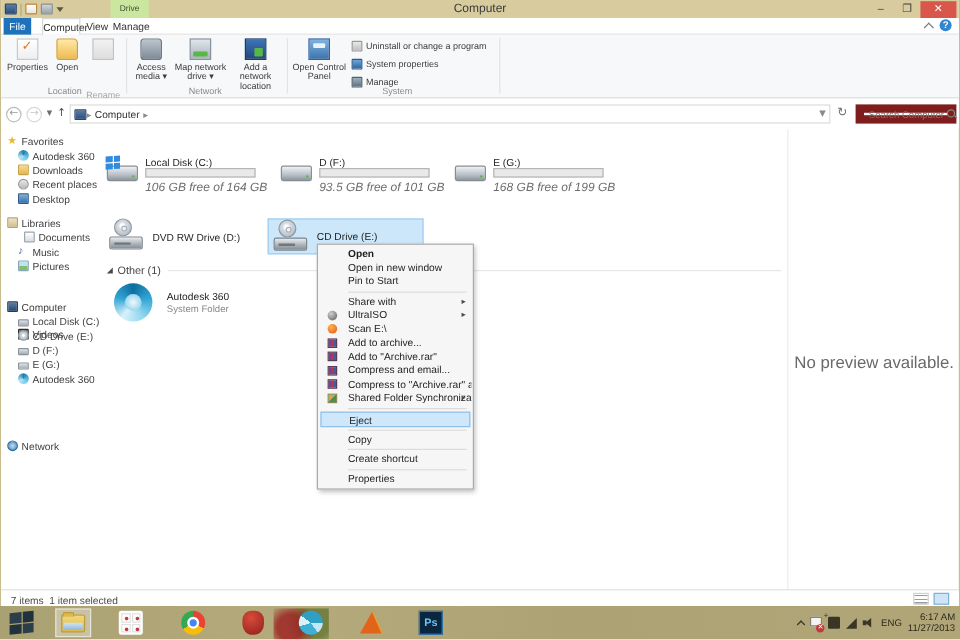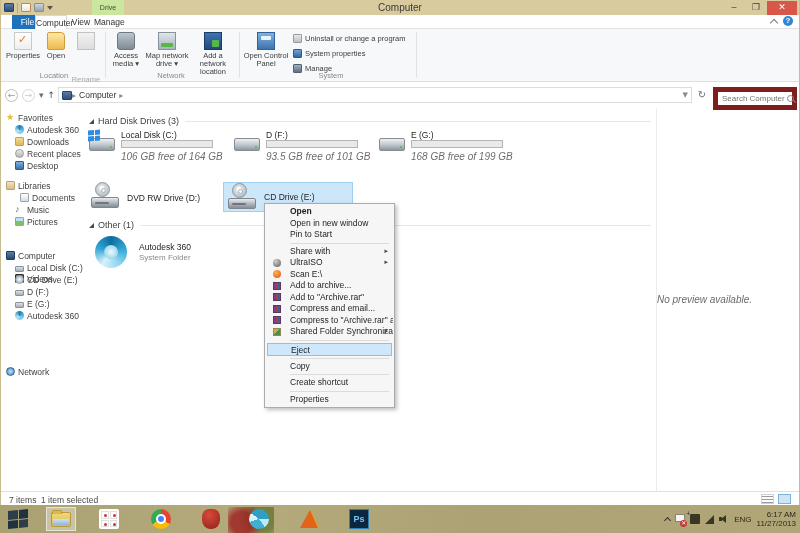--- a/index.html
+++ b/index.html
@@ -57,21 +57,21 @@
 
   
   #addressbar { position:absolute; left:0; top:83px; width:100%; height:24px; background:#fff; display:flex; align-items:center; }
   .nav-circle { width:13px; height:13px; border-radius:50%; border:1px solid #bcbcbc; color:#9a9a9a; font-size:9px; line-height:11px; text-align:center; margin-left:4px; font-family:"DejaVu Sans",sans-serif; }
   .nav-glyph { color:#6e6e6e; font-size:9px; margin-left:4px; font-family:"DejaVu Sans",sans-serif; }
   #breadcrumb-box { position:absolute; left:57px; top:4px; width:634px; height:16px; border:1px solid #dcdcdc; display:flex; align-items:center; padding-left:3px; }
   #breadcrumb-box .crumb { font-size:8.5px; color:#333; margin:0 3px; }
   .crumb-sep { color:#8a8a8a; font-size:8px; font-family:"DejaVu Sans",sans-serif; }
   #bc-chevron { position:absolute; right:3px; color:#8a8a8a; font-size:7px; font-family:"DejaVu Sans",sans-serif; }
   #refresh-btn { position:absolute; left:694px; top:4px; width:14px; height:16px; color:#6e6e6e; font-size:10px; line-height:16px; text-align:center; font-family:"DejaVu Sans",sans-serif; }
-  #search-box { position:absolute; left:712px; top:4px; width:84px; height:23px; border:5px solid #7f1d1d; display:flex; align-items:center; }
+  #search-box { position:absolute; left:712px; top:4px; width:84px; height:16px; border:7px solid #7f1d1d; display:flex; align-items:center; }
   #search-box input { border:none; outline:none; width:68px; font-size:8px; color:#8a8a8a; padding-left:4px; font-family:inherit; background:transparent; }
   .mag { position:relative; width:10px; height:10px; }
   .mag::before { content:""; position:absolute; left:1px; top:1px; width:5px; height:5px; border:1.2px solid #8a8a8a; border-radius:50%; }
   .mag::after { content:""; position:absolute; left:7px; top:7px; width:3px; height:1.2px; background:#8a8a8a; transform:rotate(45deg); }
 
   
   #sidebar { position:absolute; left:0; top:108px; width:86px; height:383px; background:#fff; }
   .sb-item { position:absolute; left:0; width:86px; height:11px; display:flex; align-items:center; gap:3px; color:#3f3f3f; font-size:8.5px; white-space:nowrap; }
   .sb-ico { width:9px; height:9px; flex:0 0 9px; display:inline-block; border-radius:1px; }
   .si-star { background:none; color:#e8b82a; font-size:9px; line-height:9px; }
@@ -86,21 +86,21 @@
   .si-video { background:linear-gradient(#6d6d6d,#3a3a3a); border:1px solid #2e2e2e; }
   .si-computer { background:linear-gradient(#5b7fa9,#28496f); border:1px solid #203c5e; }
   .si-disk { background:linear-gradient(#dfe3e8,#a6adb5); border:1px solid #8a9199; height:6px !important; margin-top:2px; }
   .si-cd { border-radius:50%; background:radial-gradient(circle at 50% 50%, #fff 18%, #cfd6dc 30%, #aeb8c0 100%); border:1px solid #97a1aa; }
   .si-net { border-radius:50%; background:radial-gradient(#bfe0f2,#3f7fb5); border:1px solid #2f6a9c; }
 
   
   #main { position:absolute; left:88px; top:108px; width:566px; height:383px; background:#fff; }
   #preview-divider { position:absolute; left:655px; top:108px; width:1px; height:383px; background:#ececec; }
   #preview-pane { position:absolute; left:656px; top:108px; width:143px; height:383px; }
-  #preview-msg { position:absolute; left:0; right:0; top:186px; color:#6a6a6a; font-size:10px;font-style:italic; }
+  #preview-msg { position:absolute; left:0; right:0; top:186px; text-align:center; color:#6a6a6a; font-size:14px; }
   .grp-header { position:absolute; left:0; display:flex; align-items:center; width:562px; }
   .grp-tri { width:0; height:0; border-left:5px solid transparent; border-bottom:5px solid #4a4a4a; margin-right:4px; }
   .grp-label { font-size:9px; color:#414141; white-space:nowrap; }
   .grp-line { flex:1; height:1px; background:#e7e7e7; margin-left:6px; }
   .drive-tile { position:absolute; height:36px; }
   .dt-name { position:absolute; left:32px; top:0; font-size:8.5px; color:#1e1e1e; white-space:nowrap; }
   .dt-bar { position:absolute; left:32px; top:10px; width:92px; height:8px; background:#e9e9e9; border:1px solid #b5b5b5; }
   .dt-fill { height:100%; background:#2e86d0; }
   .dt-free { position:absolute; left:32px; top:21px; font-size:10px; color:#6d6d6d; white-space:nowrap;font-style:italic; }
   .hd-icon { position:absolute; left:0; top:8px; width:26px; height:13px; border-radius:2px; background:linear-gradient(#eef1f4,#b9c0c7 60%,#8f979e); border:1px solid #868d94; }
@@ -195,21 +195,21 @@
     <div id="drive-tools-tab">Drive Tools</div>
     <div id="title">Computer</div>
     <div id="win-controls">
       <div class="wc-btn">–</div>
       <div class="wc-btn">❐</div>
       <div class="wc-btn wc-close">✕</div>
     </div>
   </div>
 
   <div id="tabrow">
-    <div class="rtab rtab-file" style="left:11px;width:31px;">File</div>
+    <div class="rtab rtab-file" style="left:2px;width:23px;">File</div>
     <div class="rtab rtab-active" style="left:34px;width:32px;">Computer</div>
     <div class="rtab" style="left:68px;width:24px;">View</div>
     <div class="rtab" style="left:93px;width:30px;">Manage</div>
   </div>
   <div id="ribbon-help">
     <span class="chev-up"></span>
     <span class="help-q">?</span>
   </div>
 
   <div id="ribbon">
@@ -349,25 +349,20 @@
       </div>
 
     <div class="sb-item" style="top:258px;left:5px;">
         <span class="sb-ico si-net"></span>
         <span>Network</span>
       </div>
   </div>
 
   <div id="main">
 
-    <div class="grp-header" style="top:8px;">
-      <span class="grp-tri"></span>
-      <span class="grp-label">Hard Disk Drives (3)</span>
-      <span class="grp-line"></span>
-    </div>
 
     <div class="drive-tile" style="left:0px;top:22px;width:140px;">
       <span class="hd-icon">
           <span class="win-logo">
             <span></span>
             <span></span>
             <span></span>
             <span></span>
           </span>
         </span>

